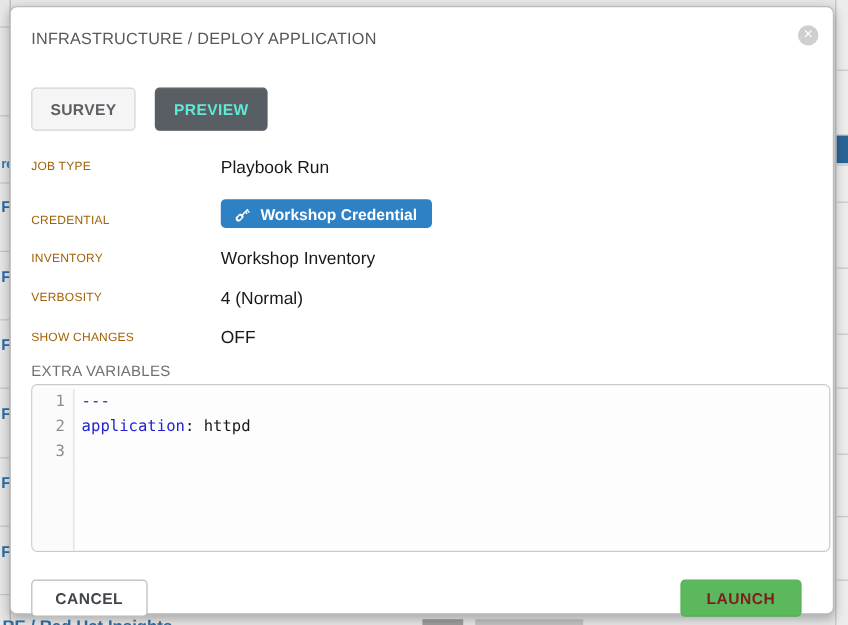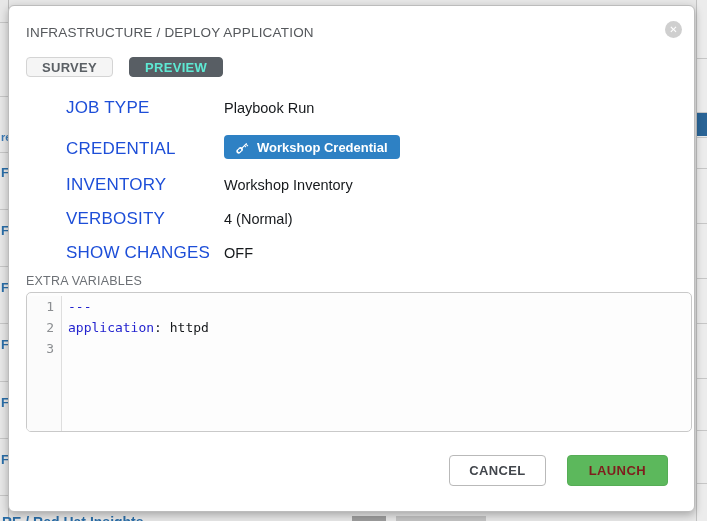--- a/index.html
+++ b/index.html
@@ -36,30 +36,30 @@
   .close-btn{
     position:absolute;right:12px;top:15px;width:17px;height:17px;border-radius:50%;
     background:#cfcfcf;color:#ffffff;display:flex;align-items:center;justify-content:center;
     font-size:10px;font-weight:bold;cursor:pointer;line-height:1;
   }
 
   
   .tabs{margin-top:17px;display:flex;gap:16px;}
   .tab-btn{
     display:inline-flex;align-items:center;justify-content:center;
-    height:20px;padding:0 15px;border-radius:4px;
-    font-size:13px;font-weight:600;letter-spacing:.3px;box-sizing:border-box;cursor:pointer;
+    height:36px;padding:0 15px;border-radius:4px;
+    font-size:13px;font-weight:600;letter-spacing:.3px;box-sizing:border-box;cursor:pointer;margin-top:16px;
   }
   .tab-btn.inactive{background:#f5f5f5;border:1px solid #d4d4d4;color:#5b6065;}
   .tab-btn.active{background:#585e64;border:1px solid #585e64;color:#5eead4;}
 
   
   .details{margin-top:21px;}
   .detail-row{display:flex;align-items:center;min-height:19px;margin-bottom:13px;}
-  .detail-label{width:158px;flex:0 0 158px;font-size:17px;color:#1d4ed8;letter-spacing:.2px;margin-left:40px;}
+  .detail-label{width:158px;flex:0 0 158px;font-size:10px;color:#a16207;letter-spacing:.2px;}
   .detail-value{font-size:14.5px;color:#16191c;}
   .row-jobtype{margin-bottom:17px;}
   .row-credential{margin-bottom:16px;align-items:flex-end;}
   .row-inventory{margin-bottom:14px;}
   .row-verbosity{margin-bottom:14px;}
   .row-showchanges{margin-bottom:11px;}
   .credential-tag{
     display:inline-flex;align-items:center;gap:8px;
     background:#2e81c4;color:#ffffff;border-radius:4px;
     height:24px;padding:0 12px;font-size:13px;font-weight:600;cursor:pointer;
@@ -78,21 +78,21 @@
   .gutter-cell{
     width:27px;flex:0 0 27px;text-align:right;padding-right:7px;
     color:#8b8e91;background:#fbfbfb;border-right:1px solid #dedede;
   }
   .code-cell{padding-left:6px;white-space:pre;color:#16191c;}
   .tok-key{color:#2323cf;}
   .tok-plain{color:#16191c;}
   .editor-rest{flex:1;display:flex;}
 
   
-  .footer{margin-top:23px;display:flex;justify-content:flex-end;gap:21px;padding-right:12px;}
+  .footer{margin-top:23px;display:flex;justify-content:space-between;gap:21px;padding-right:12px;}
   .btn{
     height:31px;border-radius:4px;display:inline-flex;align-items:center;justify-content:center;
     font-size:13px;font-weight:600;letter-spacing:.4px;box-sizing:border-box;cursor:pointer;
   }
   .btn-cancel{background:#ffffff;border:1px solid #b9b9b9;color:#42464c;padding:0 19px;}
   .btn-launch{background:#5cb85c;border:1px solid #56ad56;color:#7f1d1d;padding:0 21px;}
 </style>
 </head>
 <body>
 

